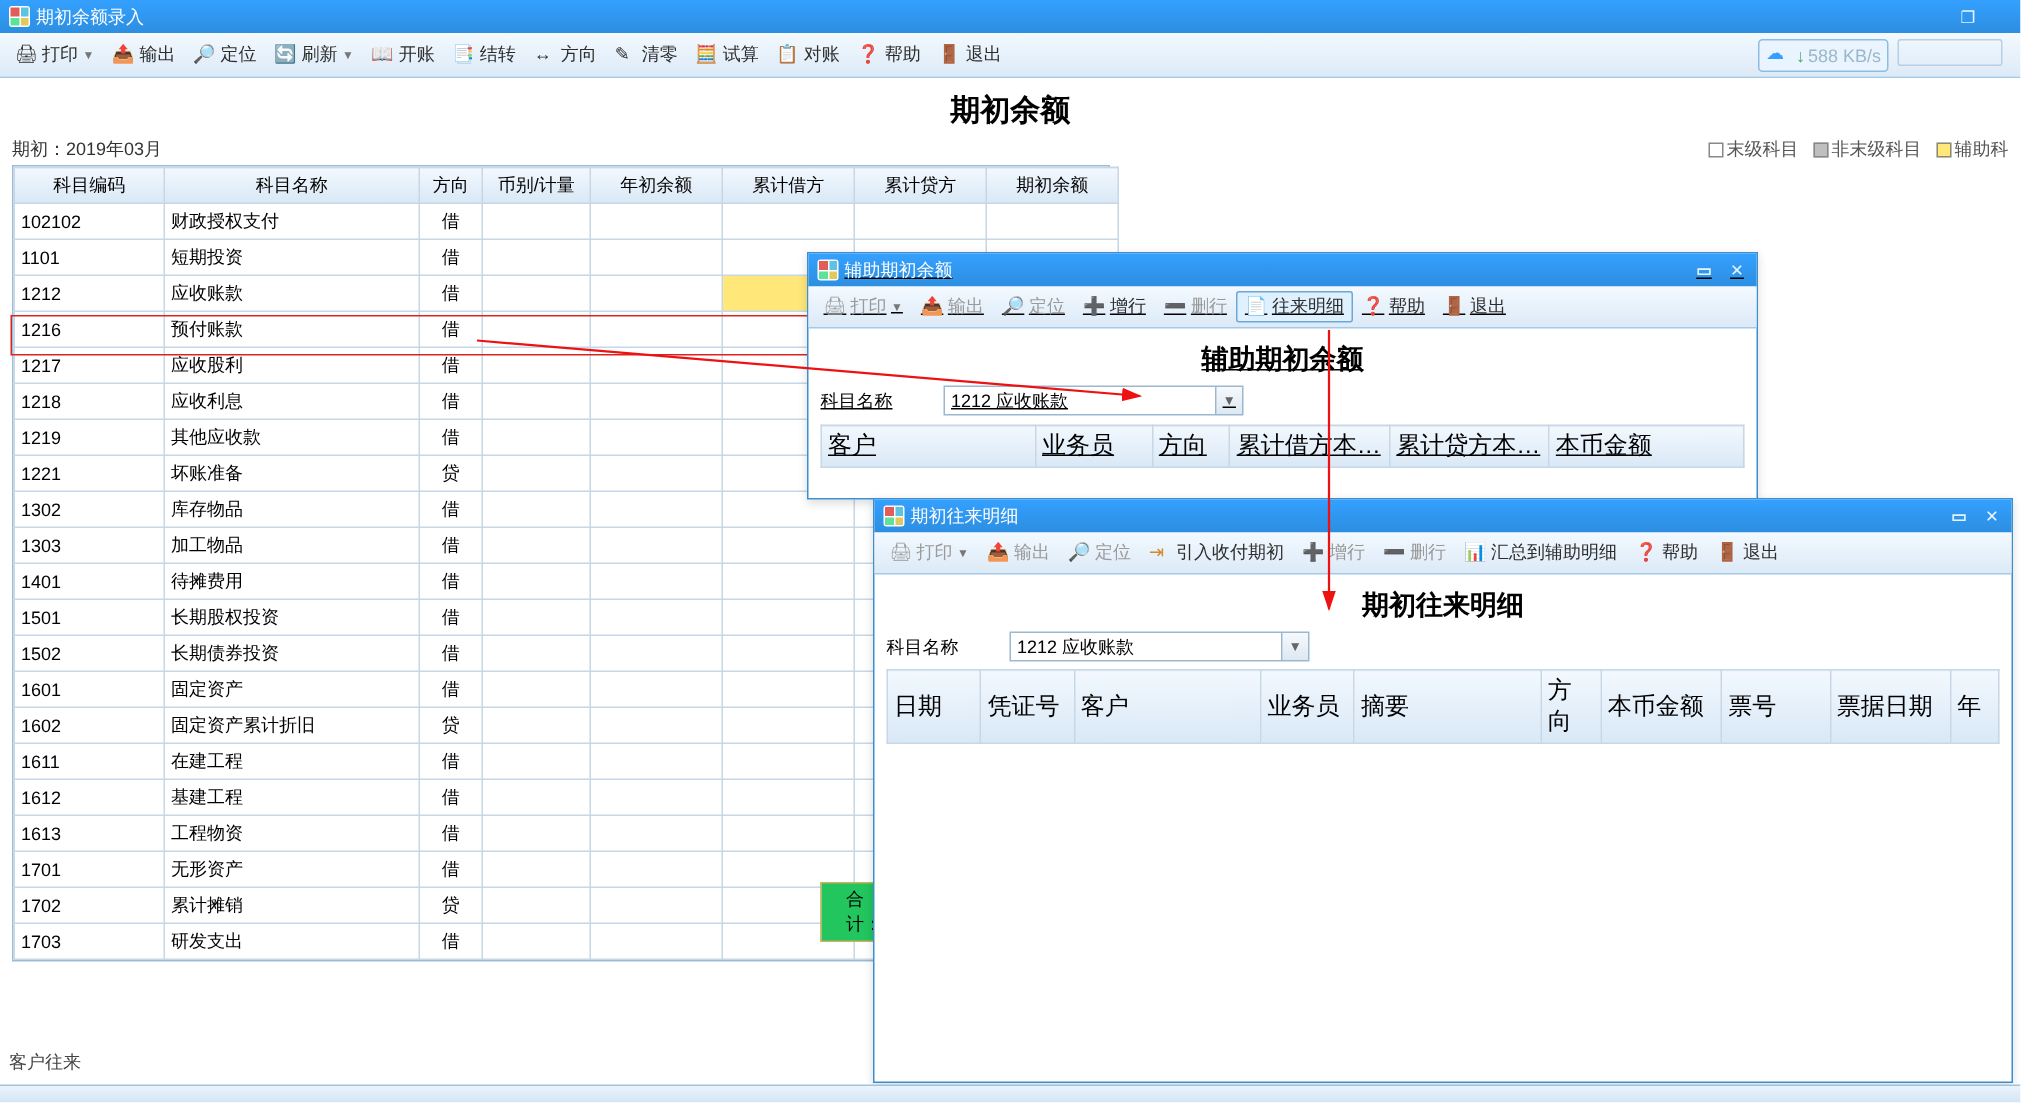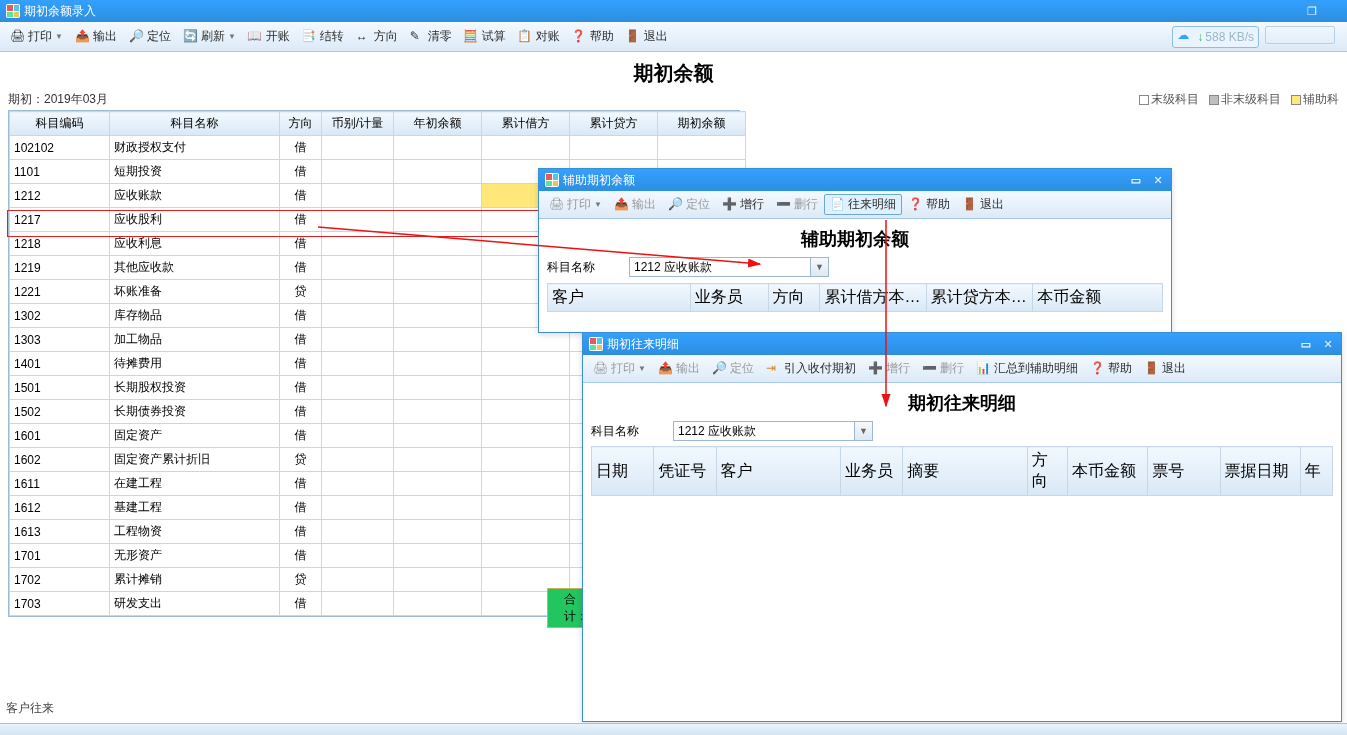--- a/index.html
+++ b/index.html
@@ -211,20 +211,30 @@
           <td>1212</td>
           <td>应收账款</td>
           <td class="center">借</td>
           <td></td>
           <td></td>
           <td class=" yellow-cell"></td>
           <td></td>
           <td></td>
         </tr>
         <tr>
+          <td>1216</td>
+          <td>预付账款</td>
+          <td class="center">借</td>
+          <td></td>
+          <td></td>
+          <td class=""></td>
+          <td></td>
+          <td></td>
+        </tr>
+        <tr>
           <td>1217</td>
           <td>应收股利</td>
           <td class="center">借</td>
           <td></td>
           <td></td>
           <td class=""></td>
           <td></td>
           <td></td>
         </tr>
         <tr>
@@ -388,21 +398,21 @@
           <td></td>
         </tr>
       </tbody>
   </table>
 
   <div class="row-highlight" style="left:-2px;top:99px;width:540px;height:27px;"></div>
 </div>
 
 <div style="position:absolute;left:547px;top:588px;width:48px;background:#22c55e;border:1px solid #c7b45a;padding:2px 16px;font-size:12px;">合计：</div>
 
-<div class="dlg" style="left:538px;top:168px;width:634px;height:165px;">
+<div class="dlg" style="left:538px;top:168px;width:634px;height:165px;text-decoration:underline;">
   <div class="dlg-title">
     <div class="l">
       <span class="app-icon-box">
           <span></span>
           <span></span>
           <span></span>
           <span></span>
         </span>
       <span>辅助期初余额</span>
     </div>

